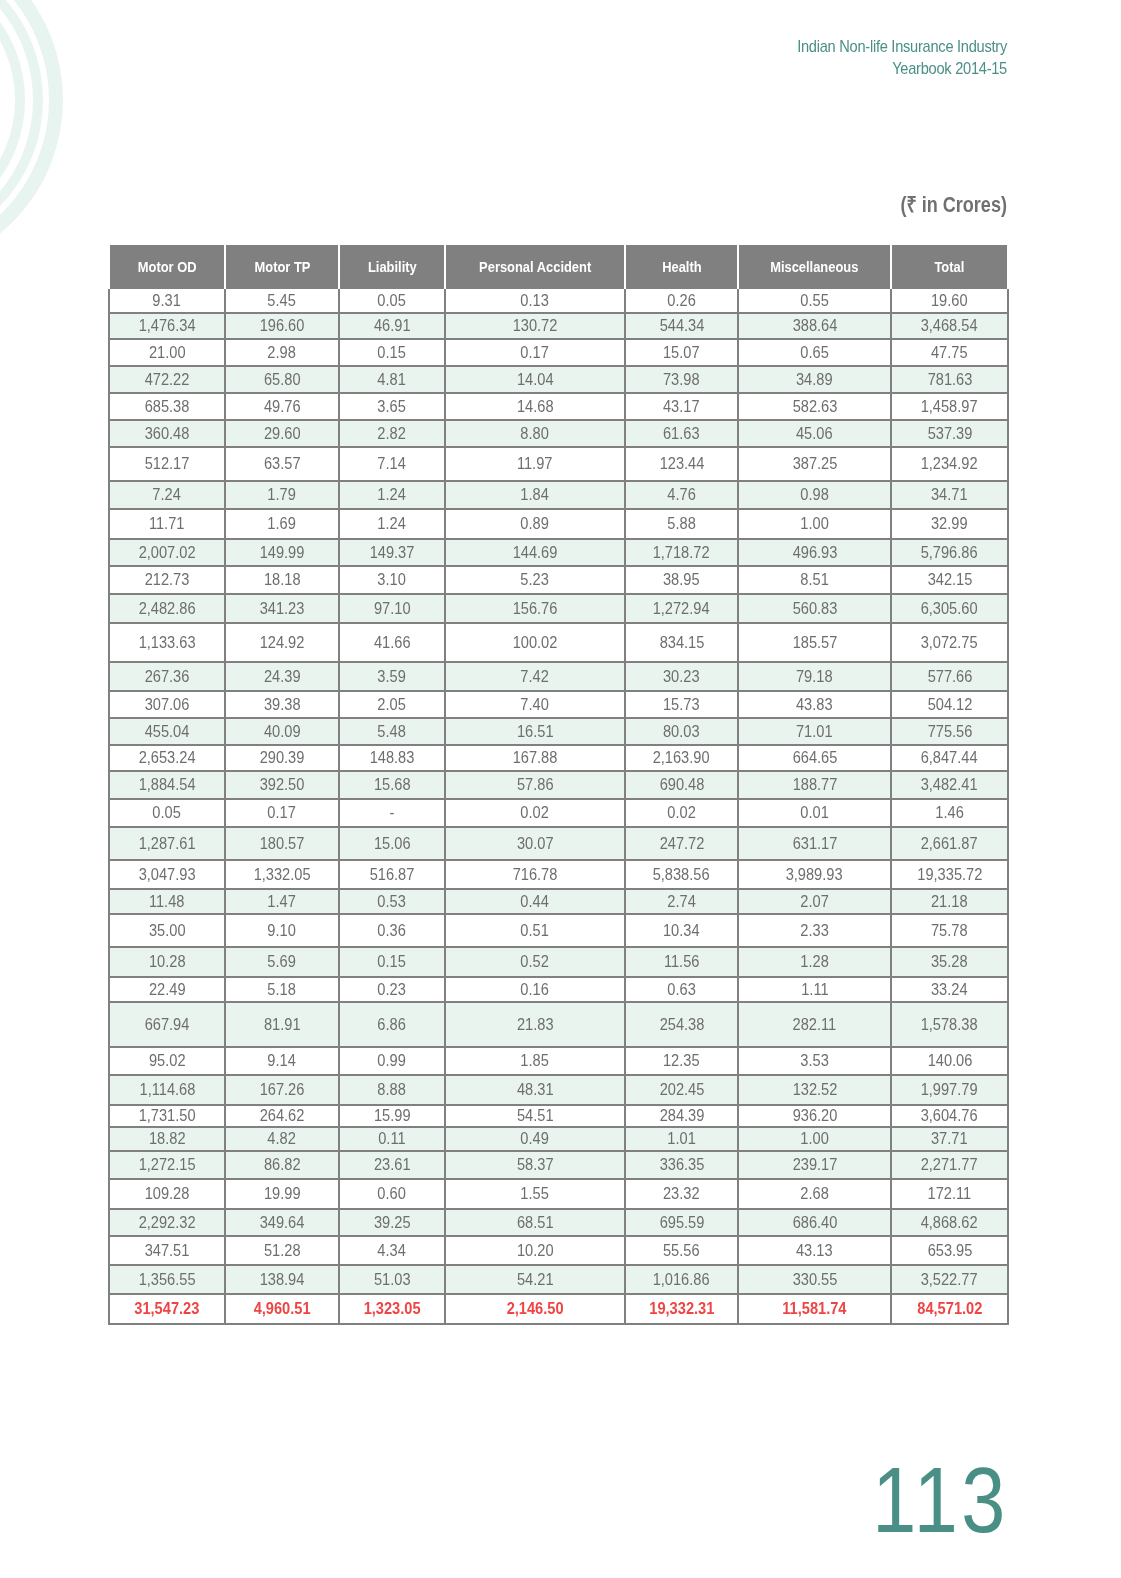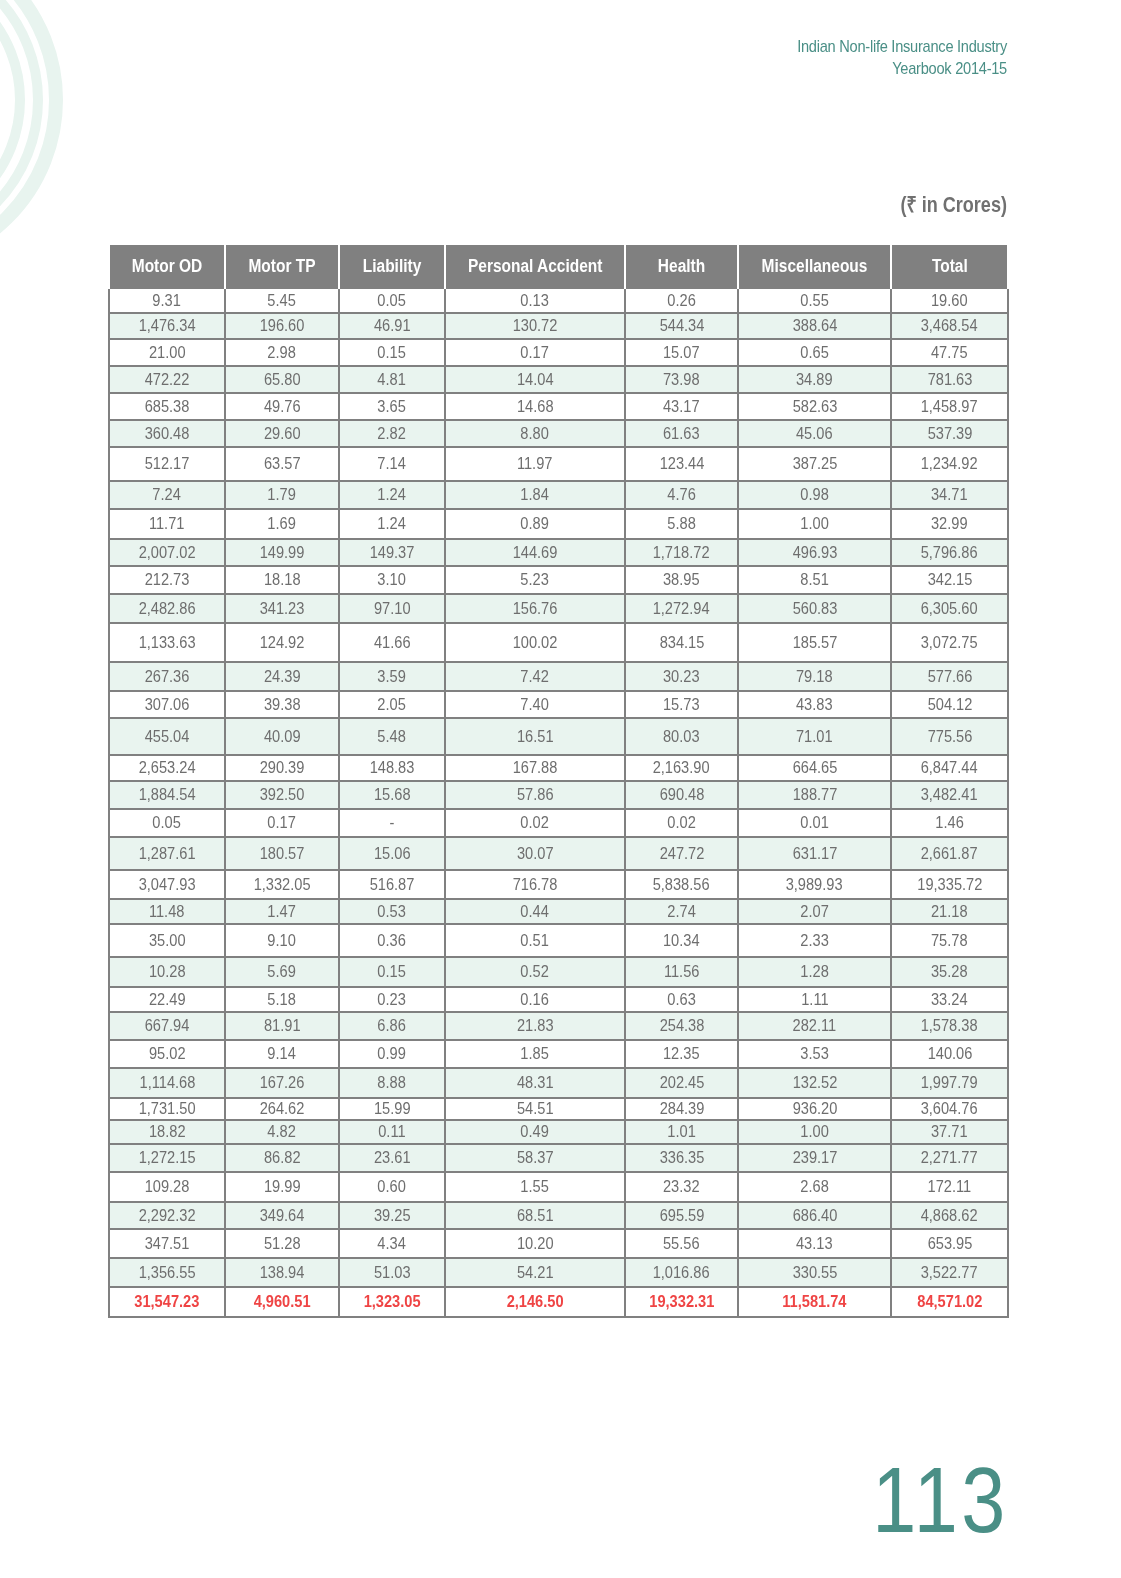--- a/index.html
+++ b/index.html
@@ -9,21 +9,21 @@
   .hdr { position: absolute; right: 114px; top: 36px; text-align: right;
          color: #4a8f86; font-family: "Liberation Sans", sans-serif;
          font-size: 17px; line-height: 22px; letter-spacing: -0.3px;
          transform: scaleX(0.86); transform-origin: right top; }
   .unit { position: absolute; right: 114px; top: 188px; color: #707070;
           font-weight: bold; font-size: 22px; transform: scaleX(0.82);
           transform-origin: right top; }
   table.data { position: absolute; left: 108px; top: 243px; width: 899px;
                border-collapse: collapse; table-layout: fixed; }
   table.data th { background: #808080; color: #ffffff; font-weight: bold;
-                  font-size: 18px; height: 42px; border: 2px solid #ffffff;
+                  font-size: 15px; height: 42px; border: 2px solid #ffffff;
                   border-bottom: none; padding: 0; }
   table.data th span, table.data td span { display: inline-block; transform: scaleX(0.86); }
   table.data td { border: 2px solid #808080; color: #6e6e6e; font-size: 17px;
                   text-align: center; padding: 0; }
   table.data tr.alt td { background: #e9f4ef; }
   table.data tr.total td { font-weight: bold; color: #ef4444; }
   .pagenum { position: absolute; right: 112px; top: 1450px; color: #4a8f86;
              font-size: 92px; line-height: 100px; letter-spacing: 4px;
              transform: scaleX(0.86); transform-origin: right top; }
 </style>
@@ -195,21 +195,21 @@
       </tr>
       <tr style="height: 27px;">
         <td><span>307.06</span></td>
         <td><span>39.38</span></td>
         <td><span>2.05</span></td>
         <td><span>7.40</span></td>
         <td><span>15.73</span></td>
         <td><span>43.83</span></td>
         <td><span>504.12</span></td>
       </tr>
-      <tr class="alt" style="height: 37px;">
+      <tr class="alt" style="height: 27px;">
         <td><span>455.04</span></td>
         <td><span>40.09</span></td>
         <td><span>5.48</span></td>
         <td><span>16.51</span></td>
         <td><span>80.03</span></td>
         <td><span>71.01</span></td>
         <td><span>775.56</span></td>
       </tr>
       <tr style="height: 26px;">
         <td><span>2,653.24</span></td>
@@ -285,21 +285,21 @@
       </tr>
       <tr style="height: 25px;">
         <td><span>22.49</span></td>
         <td><span>5.18</span></td>
         <td><span>0.23</span></td>
         <td><span>0.16</span></td>
         <td><span>0.63</span></td>
         <td><span>1.11</span></td>
         <td><span>33.24</span></td>
       </tr>
-      <tr class="alt" style="height: 28px;">
+      <tr class="alt" style="height: 45px;">
         <td><span>667.94</span></td>
         <td><span>81.91</span></td>
         <td><span>6.86</span></td>
         <td><span>21.83</span></td>
         <td><span>254.38</span></td>
         <td><span>282.11</span></td>
         <td><span>1,578.38</span></td>
       </tr>
       <tr style="height: 28px;">
         <td><span>95.02</span></td>

